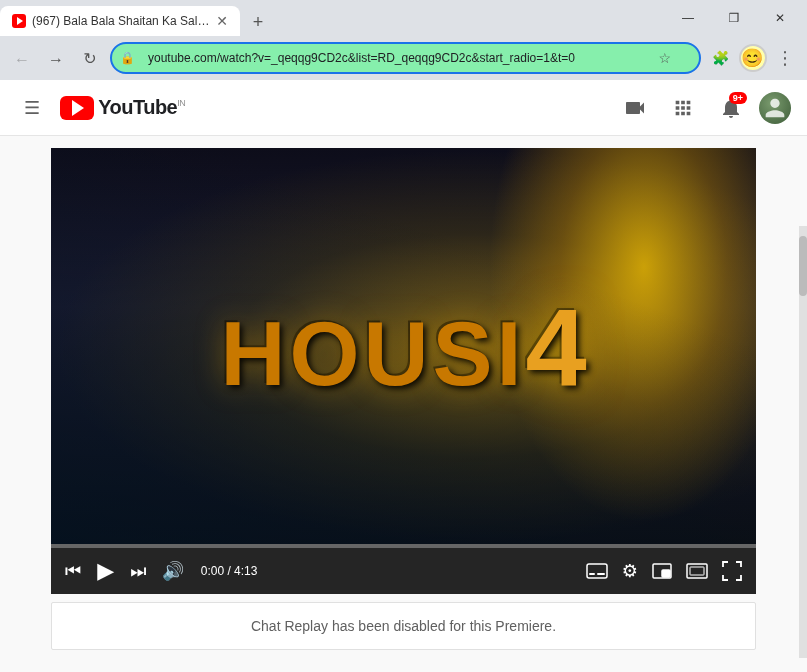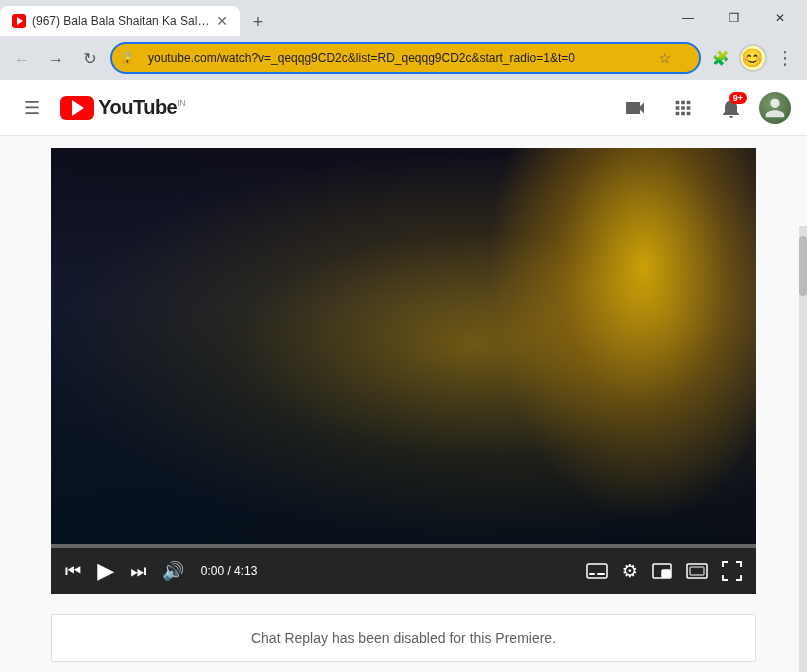--- a/index.html
+++ b/index.html
@@ -13,21 +13,21 @@
     .tab-title { overflow: hidden; text-overflow: ellipsis; white-space: nowrap; flex: 1; font-size: 12px; }
     .tab-close { cursor: pointer; color: #666; font-size: 14px; }
     .new-tab-btn { width: 28px; height: 28px; display: flex; align-items: center; justify-content: center; cursor: pointer; font-size: 18px; color: #555; margin-left: 4px; }
     .window-controls { margin-left: auto; display: flex; align-items: center; gap: 0; padding-right: 4px; }
     .win-btn { width: 46px; height: 36px; display: flex; align-items: center; justify-content: center; cursor: pointer; font-size: 12px; color: #333; }
 
     .nav-bar { display: flex; align-items: center; background: #dee1e6; padding: 4px 8px; height: 44px; gap: 6px; }
     .nav-btn { width: 28px; height: 28px; display: flex; align-items: center; justify-content: center; cursor: pointer; border-radius: 50%; font-size: 16px; color: #555; }
     .nav-btn.disabled { opacity: 0.4; cursor: default; }
     .address-bar-container { position: relative; flex: 1; }
-    .address-bar-input { width: 100%; height: 32px; border: 2px solid #1a73e8; border-radius: 16px; padding: 0 36px 0 36px; font-size: 12px; color: #202124; background: #eab308; outline: none; }
+    .address-bar-input { width: 100%; height: 32px; border: 2px solid #1a73e8; border-radius: 16px; padding: 0 36px 0 36px; font-size: 12px; color: #202124; background: #86efac; outline: none; }
     .lock-icon-wrap { position: absolute; left: 10px; top: 50%; transform: translateY(-50%); font-size: 12px; color: #555; }
     .star-icon-wrap { position: absolute; right: 30px; top: 50%; transform: translateY(-50%); cursor: pointer; font-size: 14px; color: #555; }
     .nav-extra { display: flex; align-items: center; gap: 4px; }
     .profile-dot { width: 28px; height: 28px; border-radius: 50%; background: #ffa; border: 2px solid #ccc; display: flex; align-items: center; justify-content: center; font-size: 18px; cursor: pointer; overflow: hidden; }
     .nav-menu-btn { width: 28px; height: 28px; display: flex; align-items: center; justify-content: center; cursor: pointer; font-size: 18px; color: #555; }
 
     
     .yt-header { background: #fff; display: flex; align-items: center; padding: 0 16px; height: 56px; border-bottom: 1px solid #e5e5e5; position: relative; }
     .yt-left { display: flex; align-items: center; gap: 12px; }
     .hamburger { cursor: pointer; font-size: 18px; color: #606060; padding: 8px; }
@@ -53,21 +53,21 @@
     .video-controls { background: rgba(0,0,0,0.85); padding: 0; }
     .progress-bar-wrap { height: 4px; background: rgba(255,255,255,0.3); cursor: pointer; }
     .progress-fill { height: 100%; background: #ff0000; width: 0%; }
     .controls-row { display: flex; align-items: center; padding: 6px 10px; gap: 8px; }
     .ctrl-btn { background: none; border: none; color: #fff; cursor: pointer; font-size: 18px; padding: 4px; display: flex; align-items: center; justify-content: center; }
     .time-display { color: #fff; font-size: 12px; margin: 4px 4px; white-space: nowrap; }
     .ctrl-spacer { flex: 1; }
     .ctrl-right { display: flex; align-items: center; gap: 6px; }
 
     
-    .chat-replay-bar { background: #fff; border: 1px solid #e0e0e0; margin: 20px auto; width: 705px; padding: 14px 16px; border-radius: 2px; text-align: center; }
+    .chat-replay-bar { background: #fff; border: 1px solid #e0e0e0; margin: 8px auto; width: 705px; padding: 14px 16px; border-radius: 2px; text-align: center; }
     .chat-replay-text { color: #606060; font-size: 14px; }
 
     
     .scrollbar { position: absolute; right: 0; top: 90px; width: 8px; height: 100%; background: #e0e0e0; }
     .scrollbar-thumb { width: 8px; height: 60px; background: #bbb; border-radius: 4px; margin-top: 10px; }
   </style>
 </head>
 <body>
 
 <div class="browser-chrome">
@@ -143,20 +143,24 @@
 
 <div class="yt-main" style="position:relative;">
 
   <div style="margin: 12px auto 0; width: 705px;">
     <div class="video-frame">
       <div class="video-bg"></div>
 
       <div style="position:absolute;right:0;top:0;width:280px;height:100%;background:radial-gradient(ellipse at 60% 30%, rgba(255,200,0,0.75) 0%, rgba(200,140,0,0.4) 35%, transparent 65%);pointer-events:none;"></div>
       <div style="position:absolute;inset:0;background:linear-gradient(200deg,transparent 30%,rgba(0,20,40,0.6) 100%);pointer-events:none;"></div>
 
+      <div style="position:relative;z-index:2;display:flex;align-items:baseline;">
+        <span style="font-family:'Impact','Arial Black',sans-serif;font-size:90px;font-weight:900;color:#c87800;text-shadow:3px 3px 6px rgba(0,0,0,0.9),0 0 30px rgba(255,180,0,0.4),-2px -2px 0 rgba(0,0,0,0.5);letter-spacing:4px;">HOUSI</span>
+          <span style="font-family:'Impact','Arial Black',sans-serif;font-size:110px;font-weight:900;color:#e8a020;text-shadow:3px 3px 6px rgba(0,0,0,0.9),0 0 40px rgba(255,200,0,0.6),-2px -2px 0 rgba(0,0,0,0.5);">4</span>
+      </div>
     </div>
 
     <div class="video-controls">
       <div class="progress-bar-wrap">
         <div class="progress-fill"></div>
       </div>
       <div class="controls-row">
         <button class="ctrl-btn">⏮</button>
         <button class="ctrl-btn" style="font-size:22px;">▶</button>
         <button class="ctrl-btn">⏭</button>

